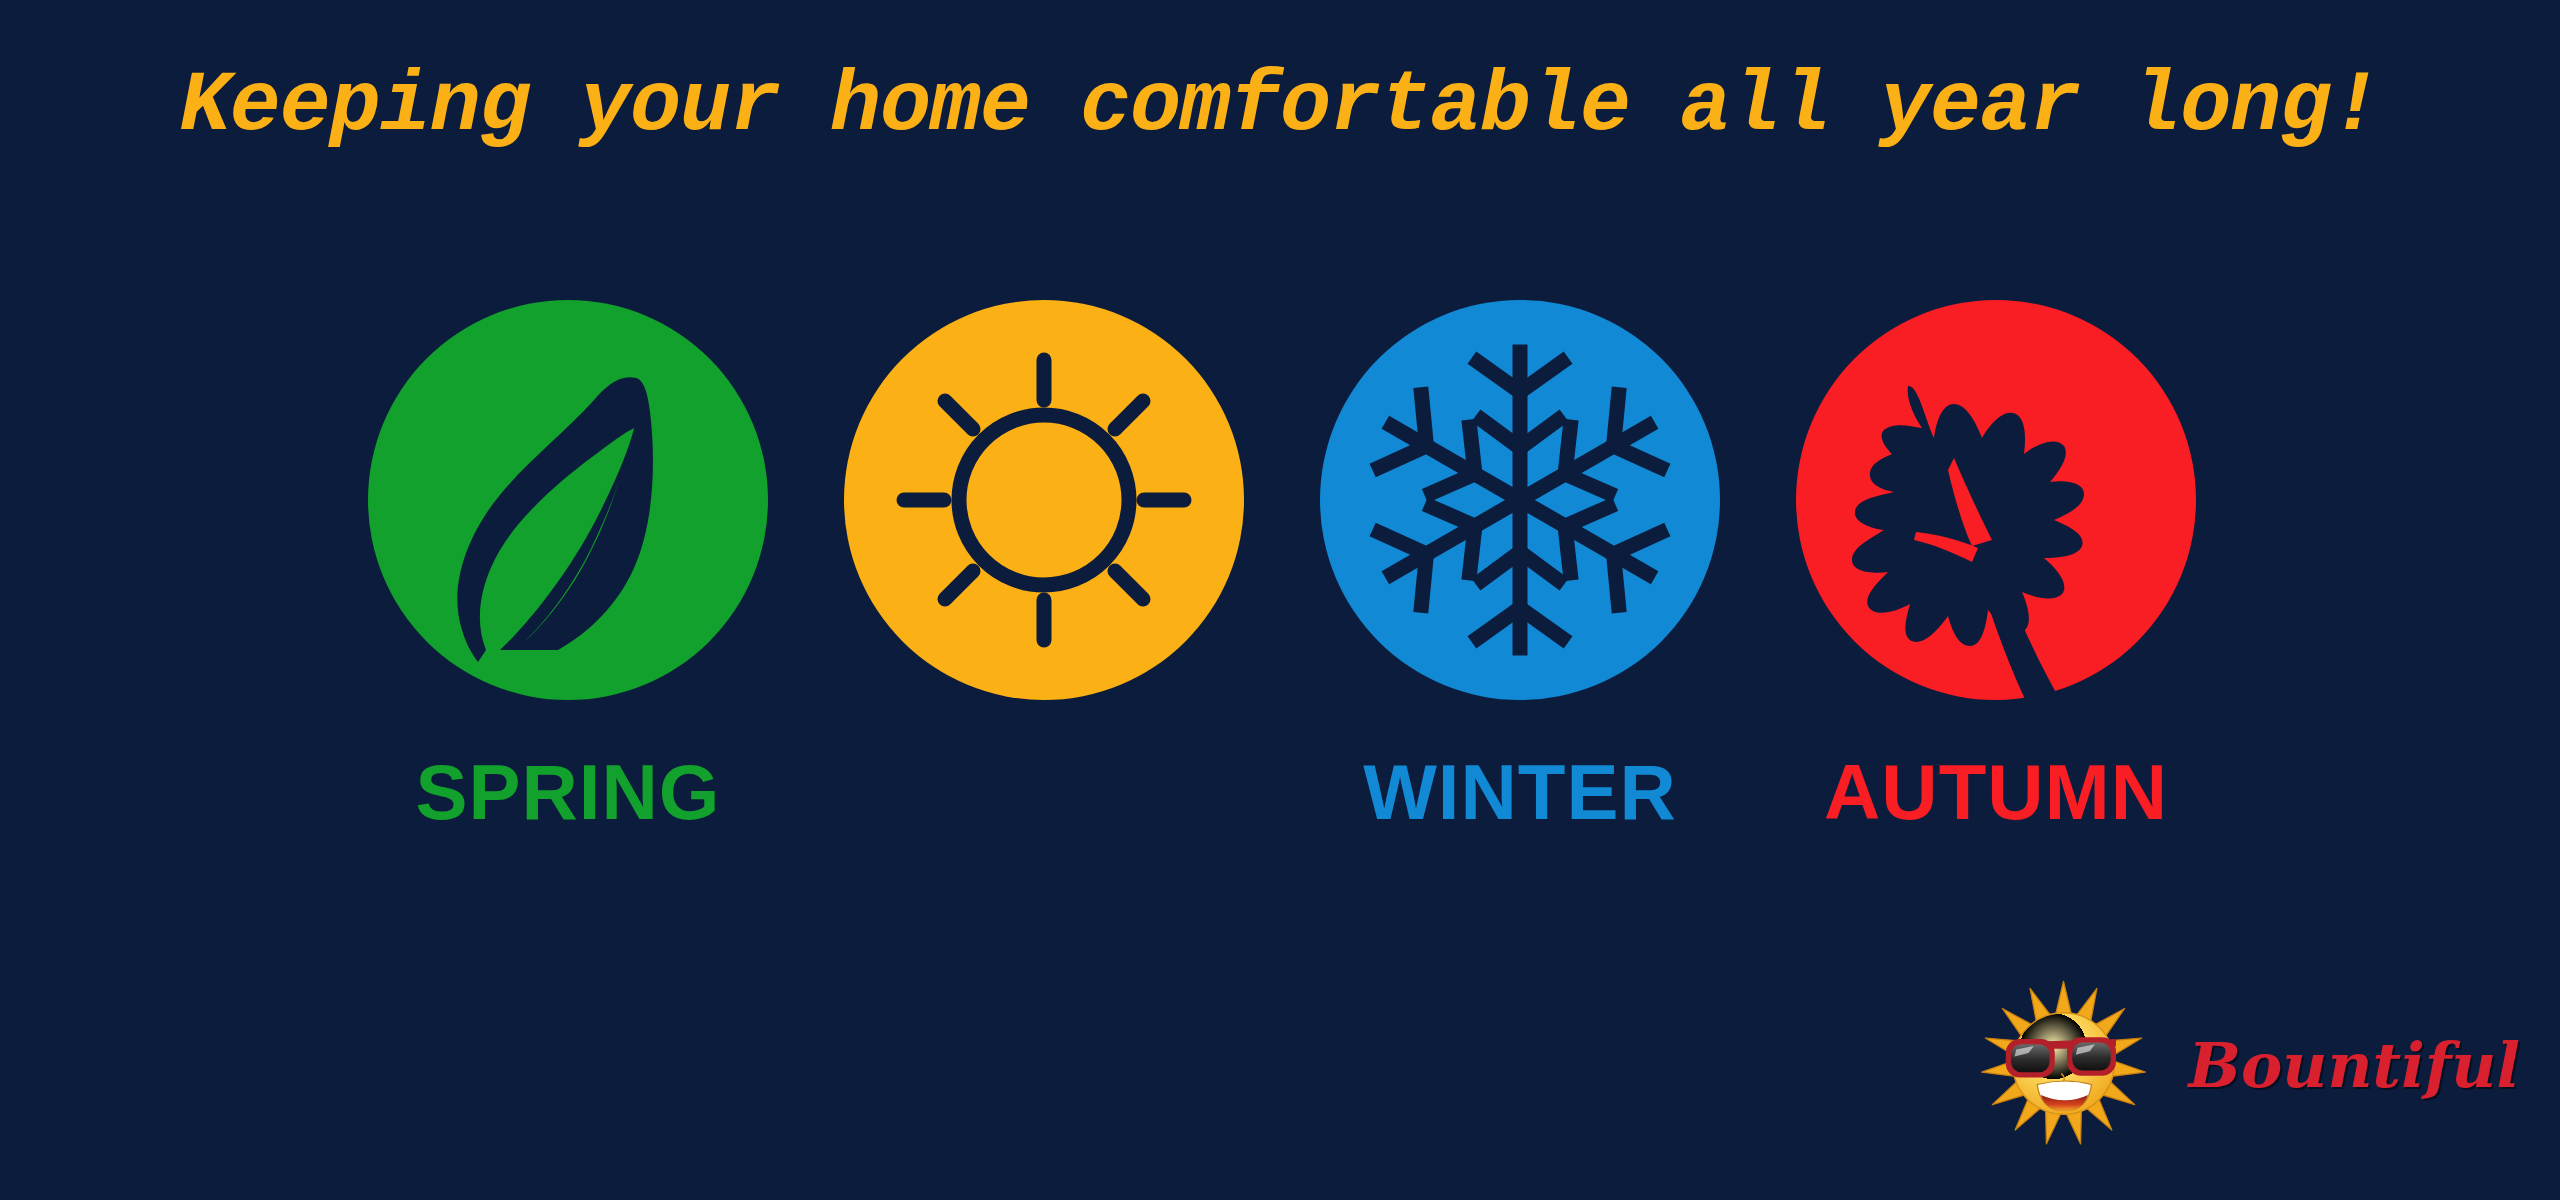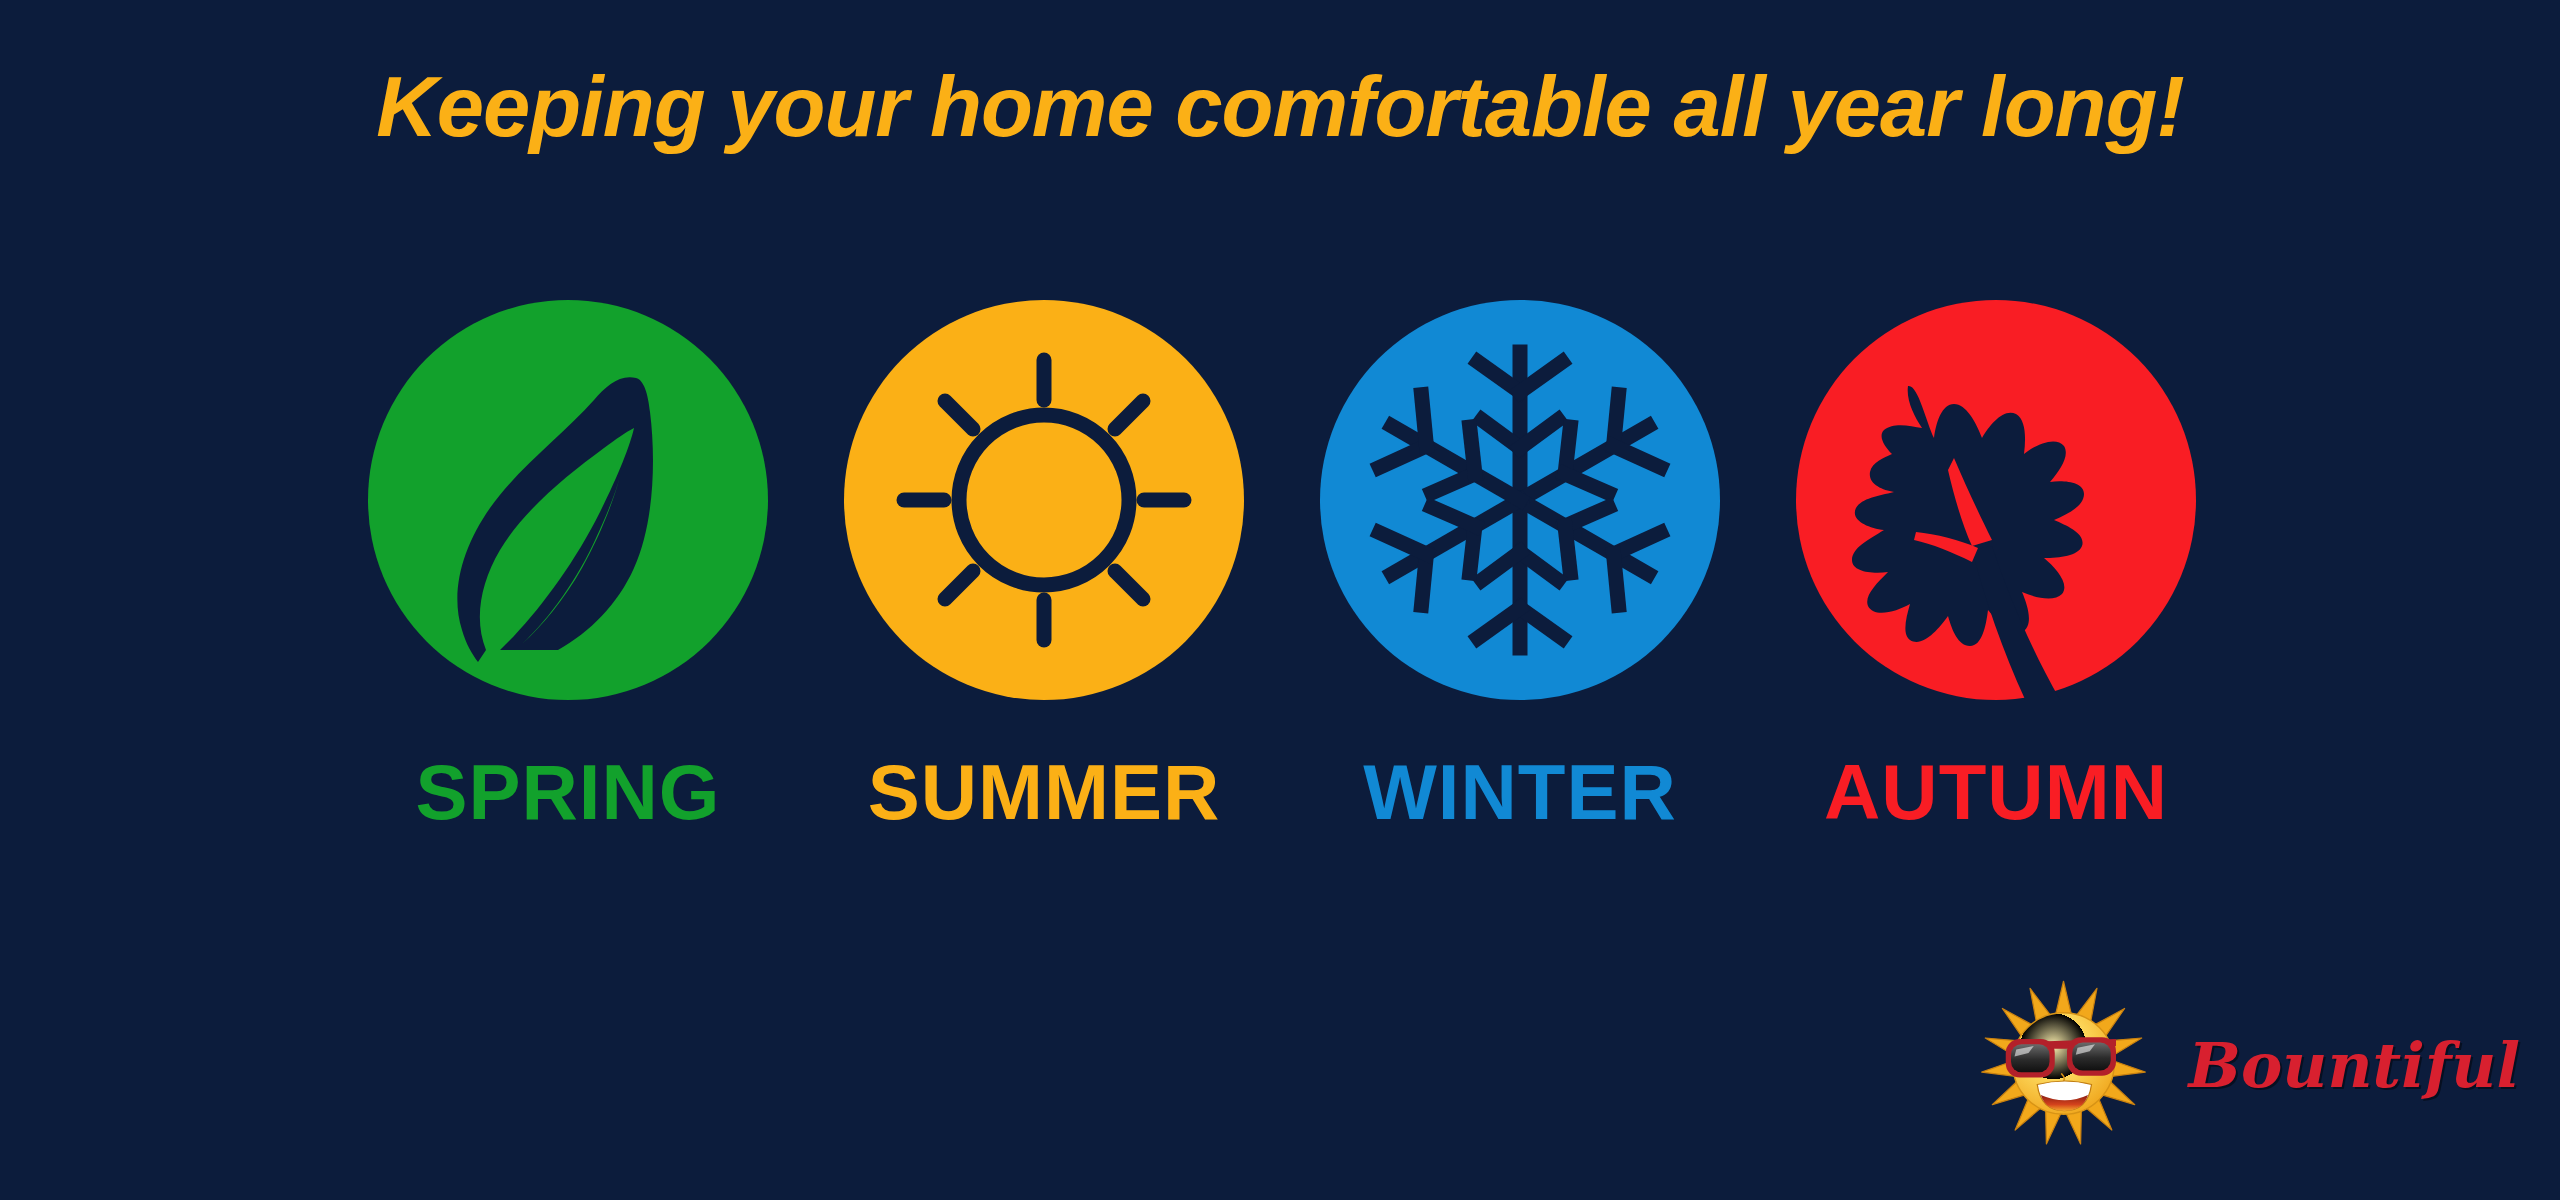--- a/index.html
+++ b/index.html
@@ -20,21 +20,21 @@
     overflow: hidden;
   }
 
   
   #headline {
     position: absolute;
     top: 58px;
     left: 0;
     width: 2560px;
     text-align: center;
-    font-family: Liberation Sans, sans-serif;
+    font-family: Liberation Mono, monospace;
     font-weight: bold;
     font-style: italic;
     font-size: 85px;
     line-height: 1.15;
     letter-spacing: -1px;
     color: #fbb016;
     white-space: nowrap;
     user-select: none;
   }
 
@@ -172,21 +172,20 @@
             <line x1="200" y1="300" x2="200" y2="340"></line>
             <line x1="60" y1="200" x2="100" y2="200"></line>
             <line x1="300" y1="200" x2="340" y2="200"></line>
             <line x1="101" y1="101" x2="129" y2="129"></line>
             <line x1="271" y1="271" x2="299" y2="299"></line>
             <line x1="299" y1="101" x2="271" y2="129"></line>
             <line x1="129" y1="271" x2="101" y2="299"></line>
           </g>
         </svg>
       </div>
-      <div class="season-label" style="color:#fbb016;">SUMMER</div>
     </div>
 
     <div class="season">
       <div class="badge" style="background:#1189d4;">
         <svg viewBox="0 0 400 400" aria-hidden="true">
           <g stroke="#0c1c3c" stroke-width="15" stroke-linecap="square" fill="none">
             <g id="arm">
               <line x1="200" y1="200" x2="200" y2="52"></line>
               <line x1="200" y1="92" x2="158" y2="62"></line>
               <line x1="200" y1="92" x2="242" y2="62"></line>

